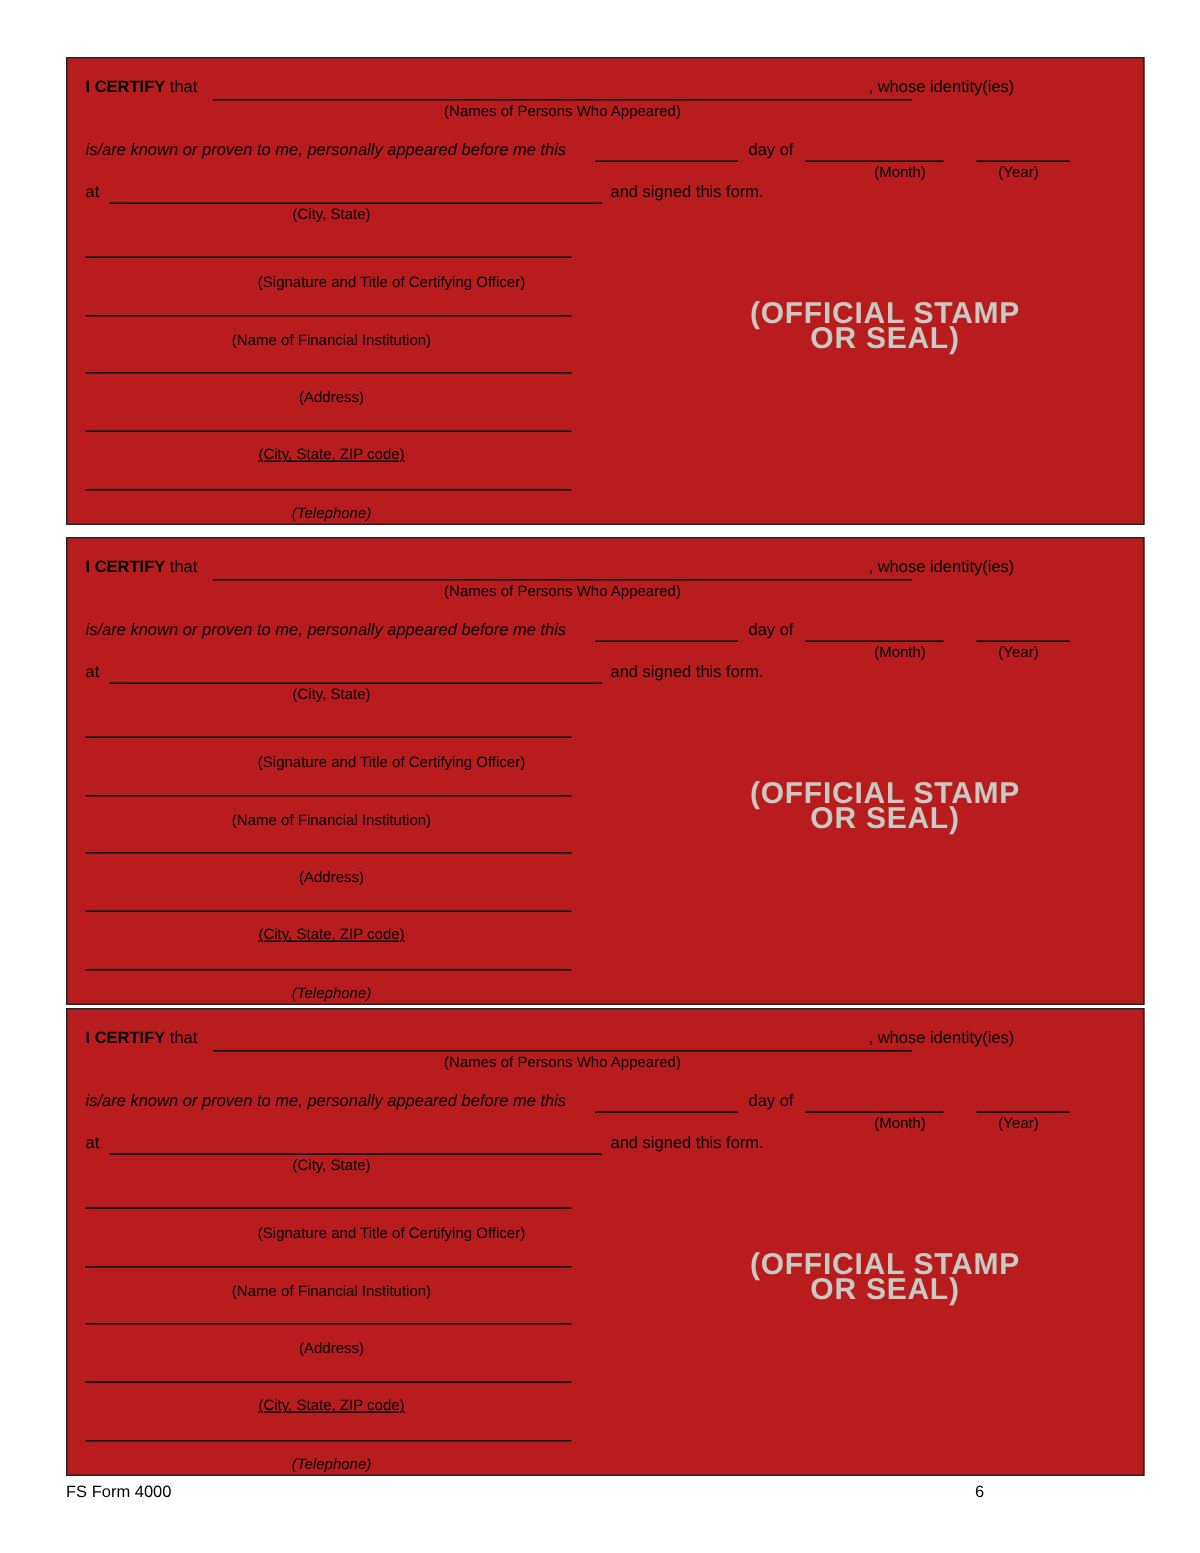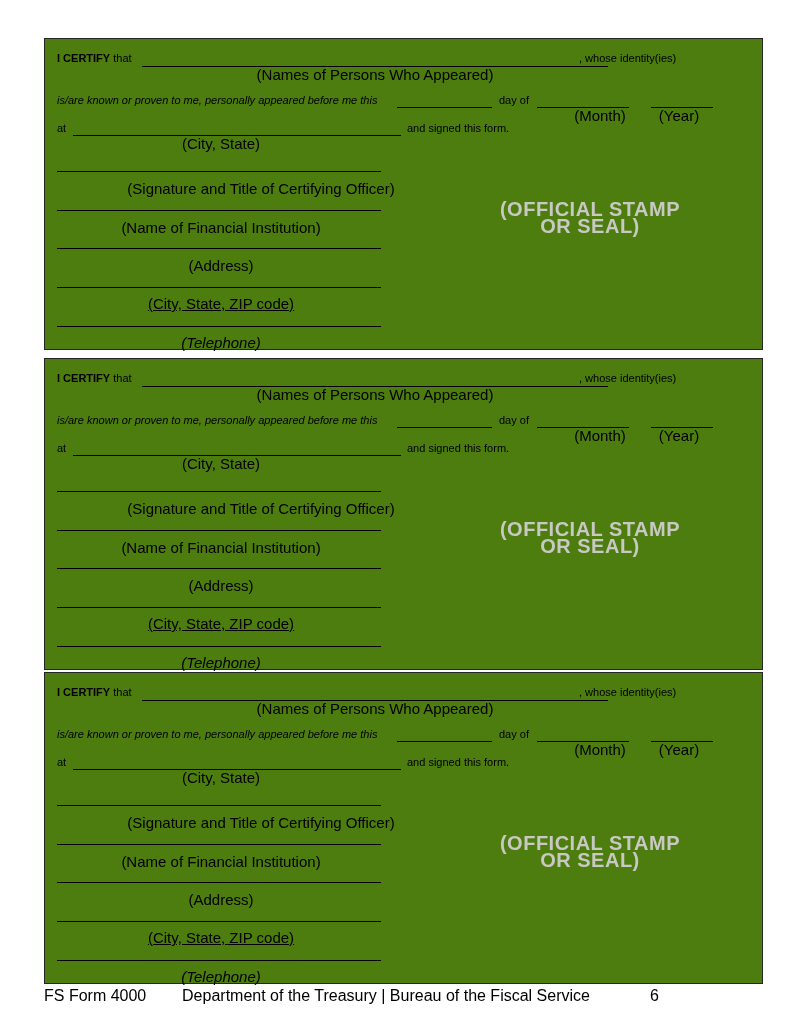--- a/index.html
+++ b/index.html
@@ -8,27 +8,27 @@
     width:800px; height:1035px;
     font-family:"Liberation Sans", sans-serif;
     color:#000;
     position:relative;
     overflow:hidden;
   }
   .page { position:relative; width:800px; height:1035px; background:#fff; }
 
   .cert-block {
     position:absolute; left:44px; width:719px; height:312px;
-    border:1px solid #252525; background:#4d7c0f;
+    border:1px solid #252525; background:#b91c1c;
   }
   .cert-block .el {
     position:absolute; font-size:11px; line-height:13px; white-space:nowrap;
   }
   .cap {
-    position:absolute; font-size:15px; line-height:11px; white-space:nowrap;
+    position:absolute; font-size:10px; line-height:11px; white-space:nowrap;
     transform:translateX(-50%);
   }
   .bl { position:absolute; border-top:1px solid #000; height:0; }
 
   
   .r1-label  { left:12px;  top:13px; }
   .r1-line   { left:97px;  top:27px; width:466px; }
   .r1-suffix { left:534px; top:13px; }
   .cap-names { left:330px; top:30px; }
 
@@ -53,21 +53,21 @@
   .f-cap { left:176px; }
   .c1 { top:144px;margin-left:40px; } .c2 { top:183px; } .c3 { top:221px; } .c4 { top:259px;text-decoration:underline; } .c5 { top:298px;font-style:italic; }
 
   .stamp {
     position:absolute; left:545px; top:162px; transform:translateX(-50%);
     text-align:center; color:#c9c9c3; font-weight:bold; font-size:20px;
     letter-spacing:0.5px; line-height:17px; white-space:nowrap;
   }
   .stamp span { display:block; }
 
-  .footer-el { position:absolute; font-size:16px; line-height:13px; white-space:nowrap; }
+  .footer-el { position:absolute; font-size:11px; line-height:13px; white-space:nowrap; }
   .footer-left   { left:44px;  top:989px; }
   .footer-center { left:386px; top:989px; transform:translateX(-50%); }
   .footer-page   { left:650px; top:989px; }
 </style>
 </head>
 <body>
 
 <div class="page">
 
   <div class="cert-block" style="top:38px">
@@ -172,16 +172,15 @@
     <span class="bl f-line f5"></span>
     <span class="cap f-cap c5">(Telephone)</span>
 
     <div class="stamp">
       <span>(OFFICIAL STAMP</span>
       <span>OR SEAL)</span>
     </div>
   </div>
 
   <span class="footer-el footer-left">FS Form 4000</span>
-  <span class="footer-el footer-center">Department of the Treasury | Bureau of the Fiscal Service</span>
   <span class="footer-el footer-page">6</span>
 
 </div>
 
 </body></html>

